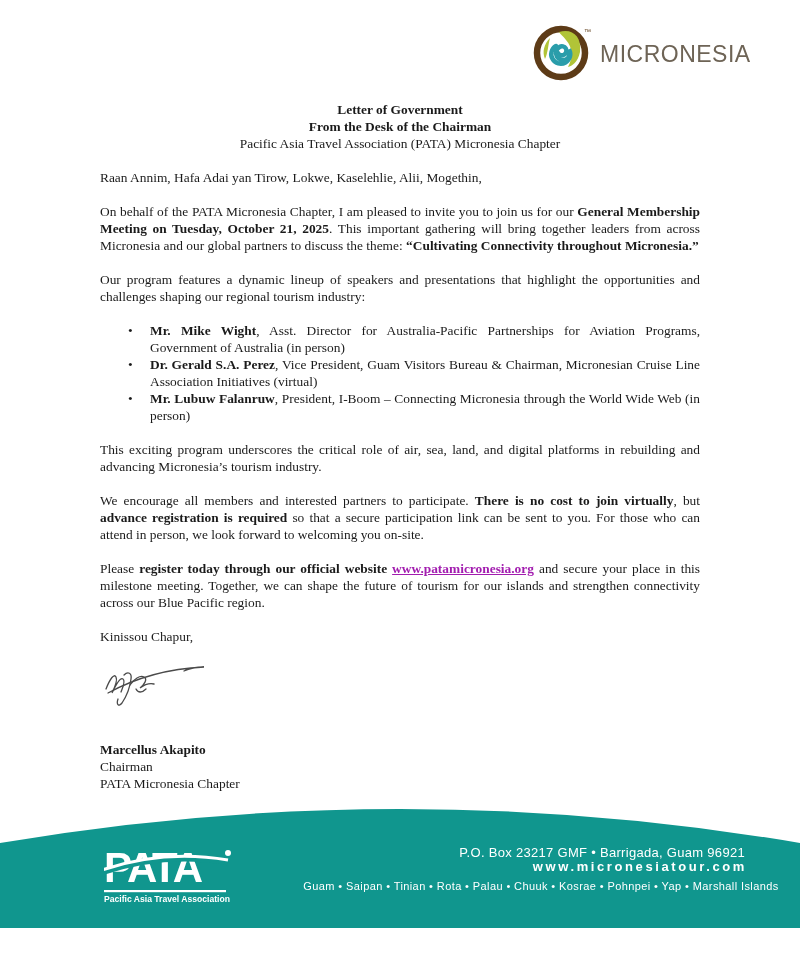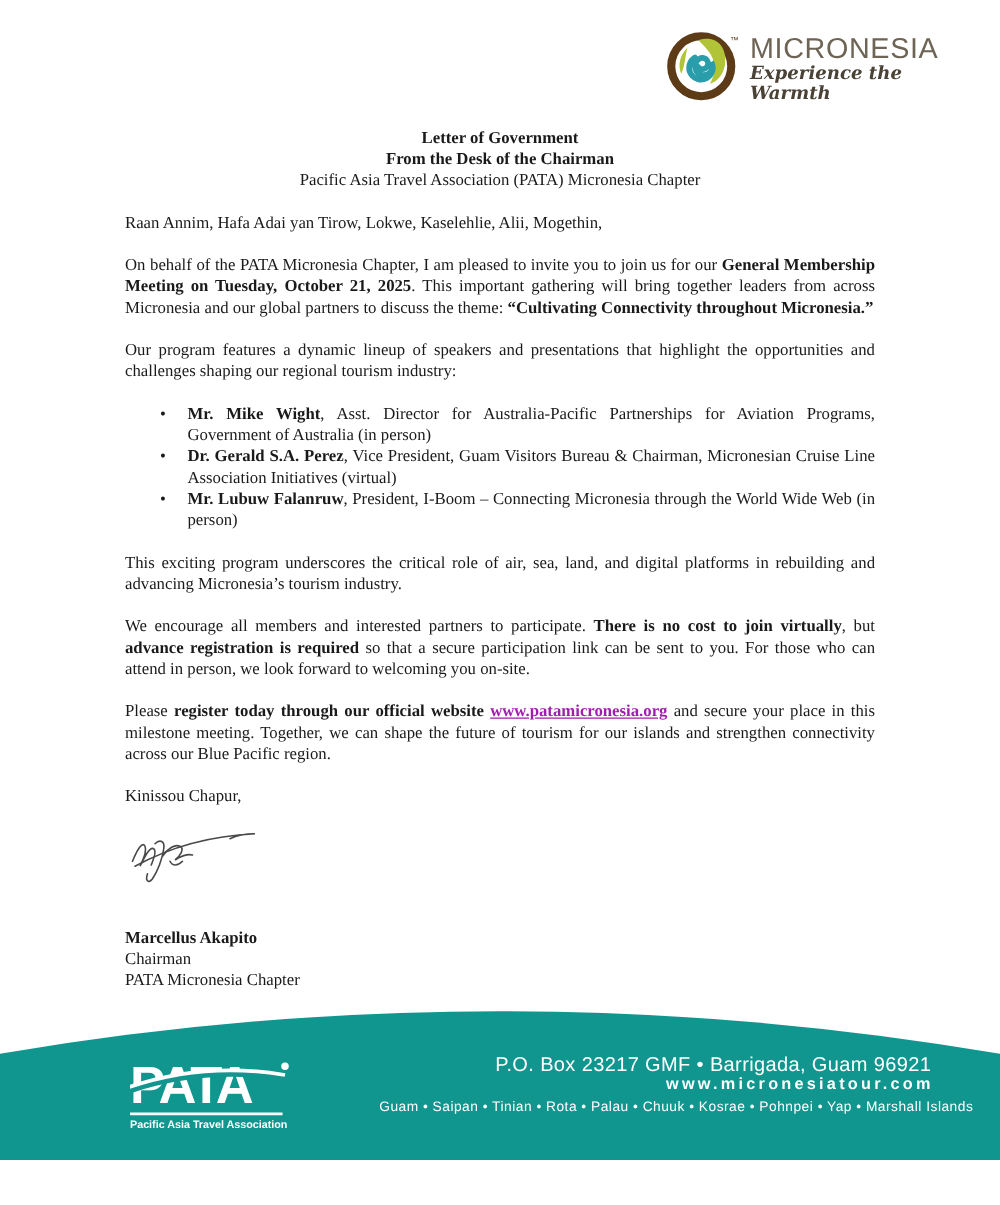--- a/index.html
+++ b/index.html
@@ -97,21 +97,21 @@
     left: 0; top: 806px;
     width: 800px; height: 122px;
     color: #ffffff;
     font-family: "Liberation Sans", sans-serif;
   }
   .pata-logo { position: absolute; left: 104px; top: 40px; }
   .footer-address {
     position: absolute;
     right: 55px; top: 38px;
     text-align: right;
-    font-size: 16px;
+    font-size: 13px;
     letter-spacing: 0.3px;
     margin-left: 26px;
   }
   .footer-website {
     position: absolute;
     right: 53px; top: 52px;
     text-align: right;
     font-size: 13px;
     font-weight: bold;
     letter-spacing: 2.6px;
@@ -132,21 +132,20 @@
   <div class="mv-logo">
     <svg class="mv-mark" width="62" height="62" viewBox="0 0 62 62">
       <circle cx="29" cy="31" r="24" fill="none" stroke="#5d3b17" stroke-width="6.5"></circle>
       <path d="M27,10 C40,6 50,14 48,30 C46,40 40,44 36,45 C41,36 41,26 34,18 C31,14 28,12 27,10 Z" fill="#b1c437"></path>
       <path d="M18,16 C12,22 10,30 13,37 C16,31 16,23 18,16 Z" fill="#b1c437"></path>
       <path d="M24,24 a9.5,9.5 0 1 0 13,3.5 a7,7 0 1 1 -9.5,-2.5 a4.5,4.5 0 1 1 -1.5,6" fill="none" stroke="#2a9daa" stroke-width="4.5" stroke-linecap="round"></path>
       <text x="52" y="12" font-family="Liberation Sans, sans-serif" font-size="7" fill="#5d3b17">™</text>
     </svg>
     <div class="mv-text">
       <div class="mv-name">MICRONESIA</div>
-      <div class="mv-tagline">Experience the Warmth</div>
     </div>
   </div>
 
   <div class="letter">
     <div class="headings">
       <div class="h-bold">Letter of Government</div>
       <div class="h-bold">From the Desk of the Chairman</div>
       <div>Pacific Asia Travel Association (PATA) Micronesia Chapter</div>
     </div>
 

